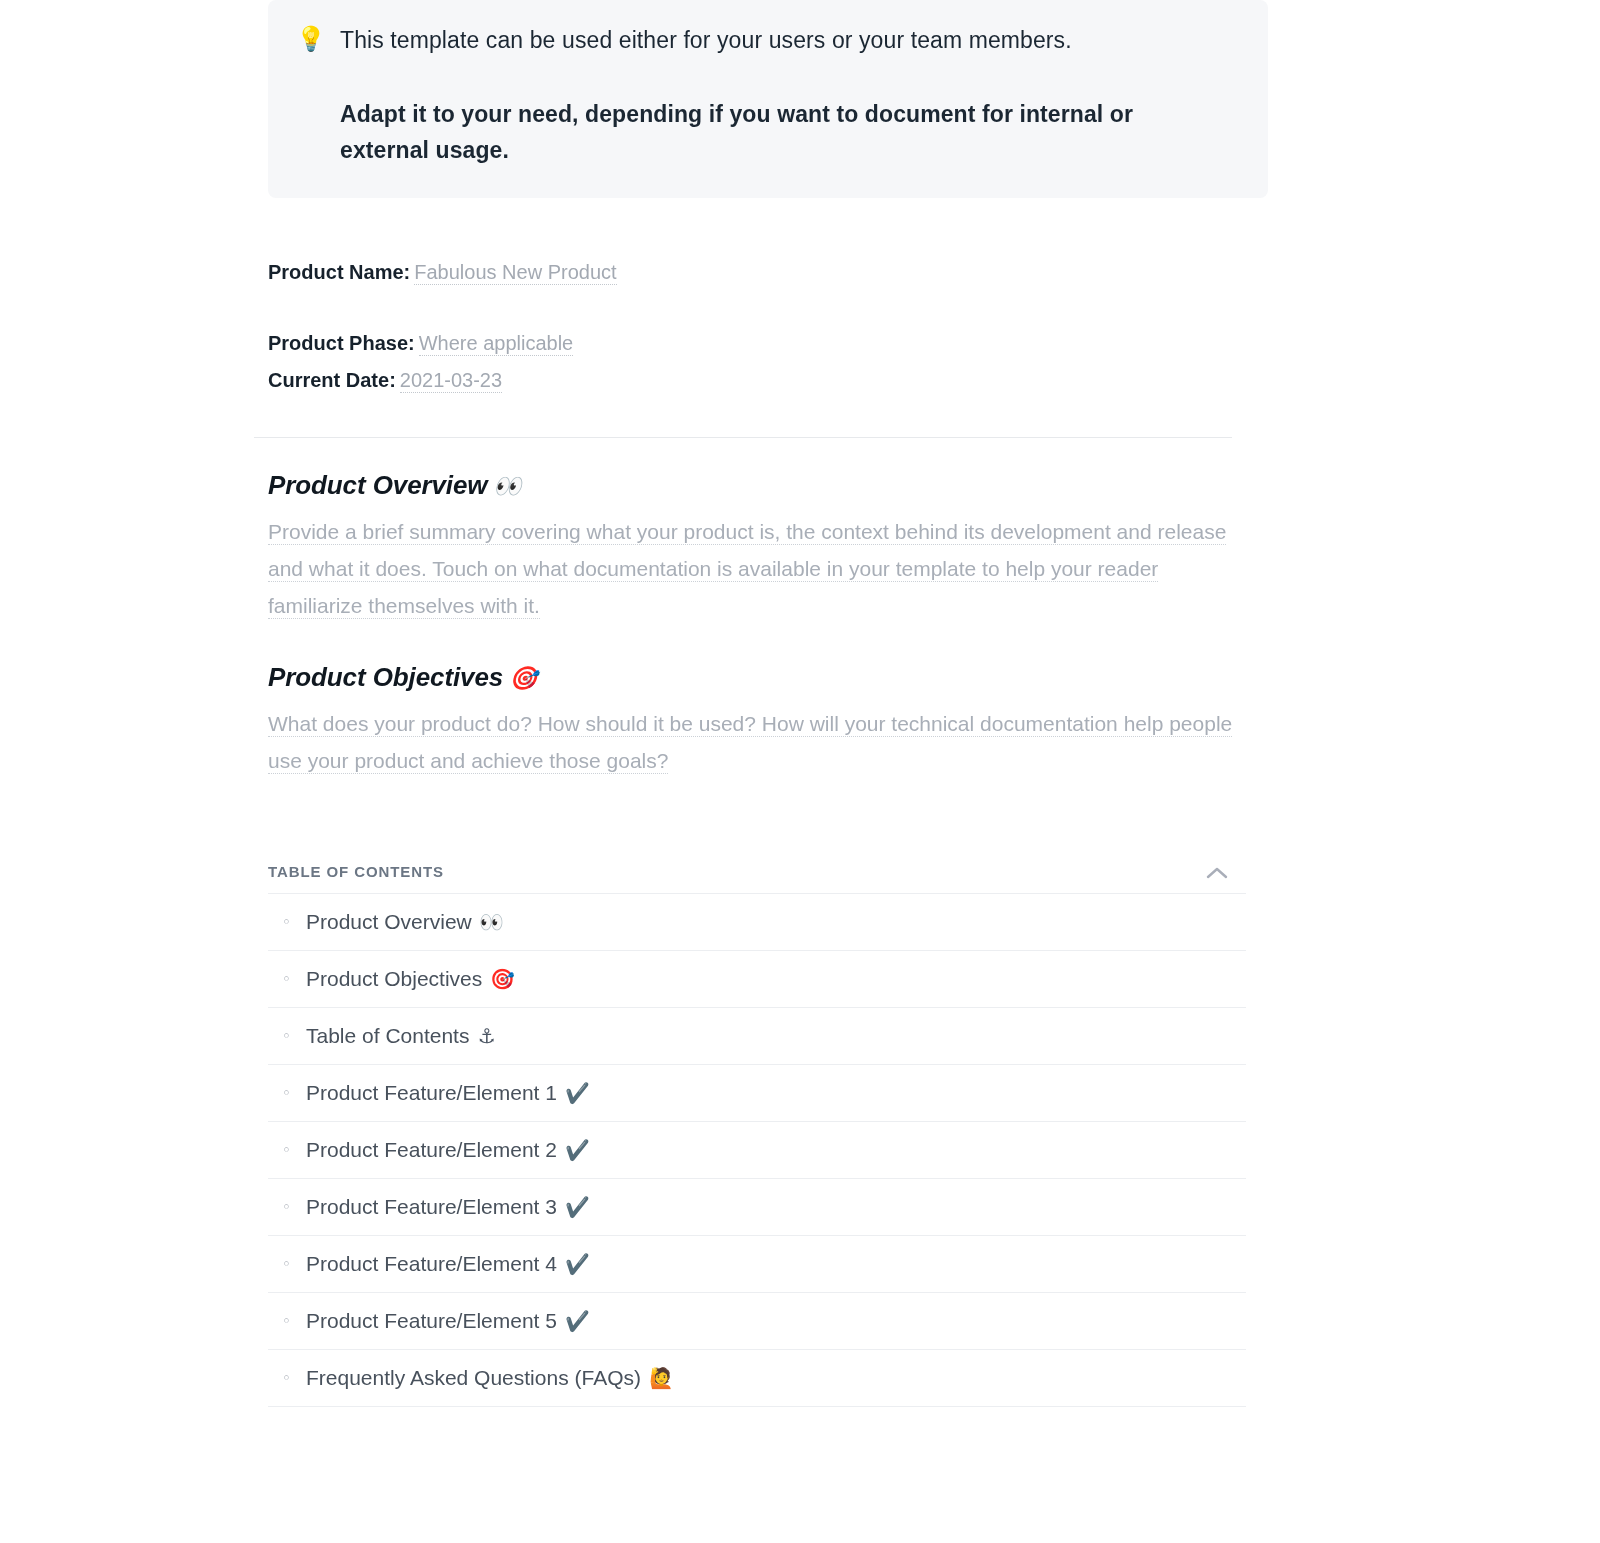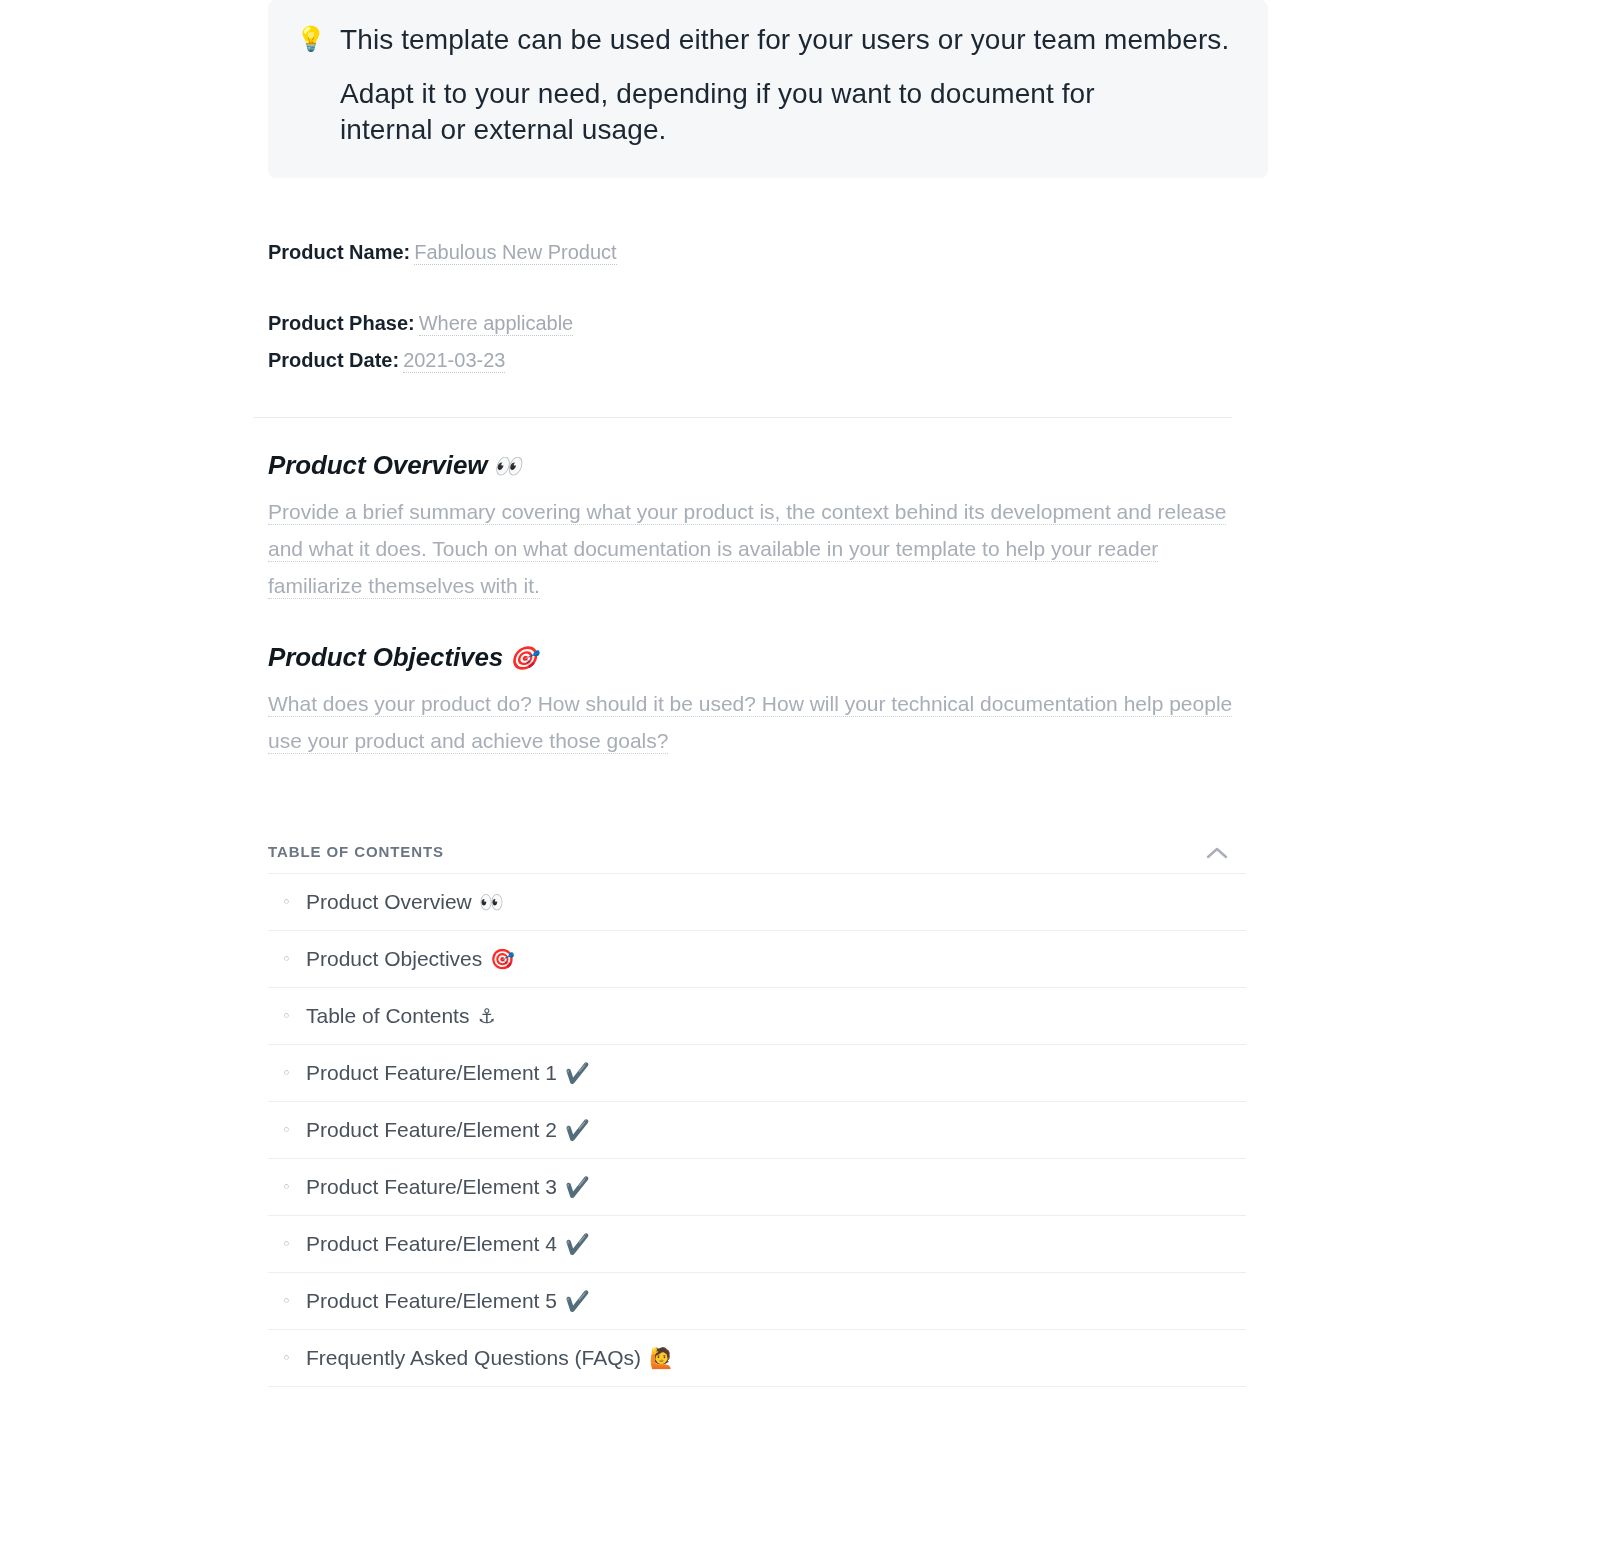--- a/index.html
+++ b/index.html
@@ -46,29 +46,30 @@
     font-size: 24px;
     line-height: 34px;
     width: 44px;
     font-family: "DejaVu Sans", sans-serif;
   }
   .tip-body {
     flex: 1 1 auto;
     padding-top: 0;
   }
   .tip-line {
-    font-size: 28px;
+    font-size: 23px;
     line-height: 36px;
     color: #1b2733;
     margin: 0;
     letter-spacing: 0.1px;
   }
   .tip-line.second {
-    margin-top: 18px;
+    margin-top: 38px;
     max-width: 845px;
+    font-weight: bold;
   }
 
   
   .meta-block {
     margin-top: 56px;
   }
   .meta-row {
     font-size: 20px;
     line-height: 37px;
     color: #14202b;
@@ -199,21 +200,21 @@
 
     <div class="meta-block">
       <div class="meta-row">
         <span class="meta-label">Product Name:</span><span class="meta-value">Fabulous New Product</span>
       </div>
       <div class="meta-gap"></div>
       <div class="meta-row">
         <span class="meta-label">Product Phase:</span><span class="meta-value">Where applicable</span>
       </div>
       <div class="meta-row">
-        <span class="meta-label">Product Date:</span><span class="meta-value">2021-03-23</span>
+        <span class="meta-label">Current Date:</span><span class="meta-value">2021-03-23</span>
       </div>
     </div>
 
     <div class="divider"></div>
 
     <div class="section">
       <h2 class="section-title">
         <span>Product Overview</span><span class="emj">👀</span>
       </h2>
       <div class="section-body">

